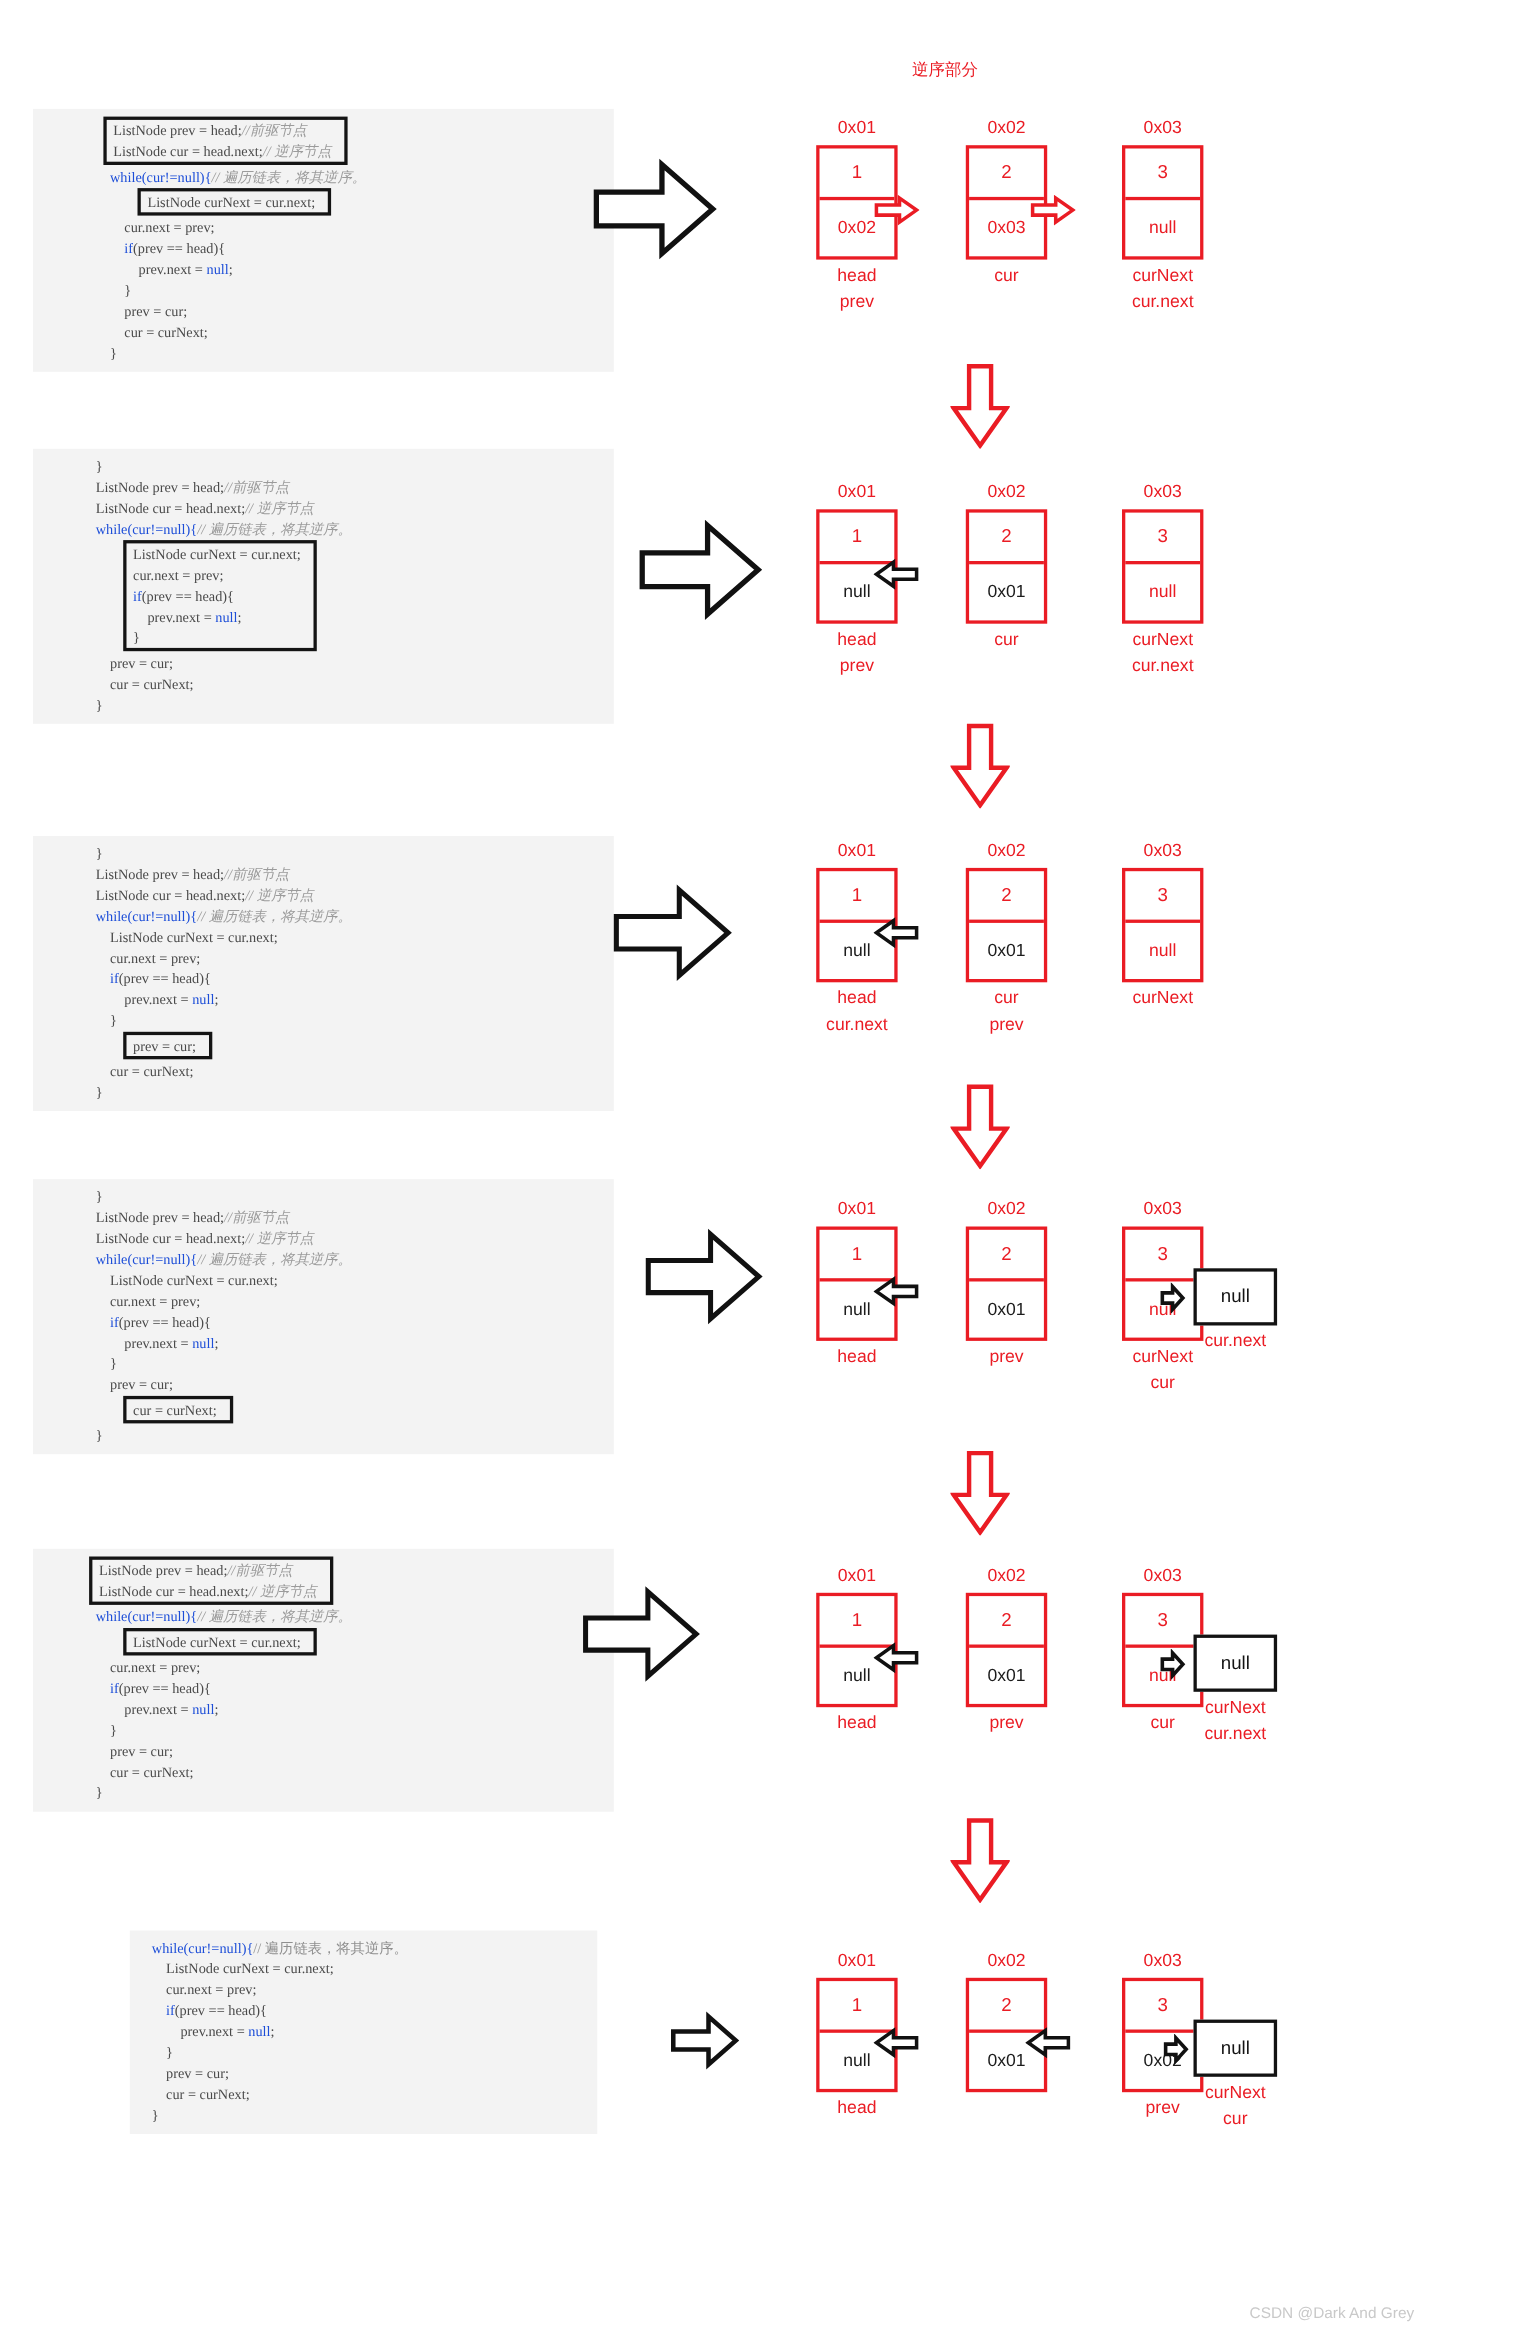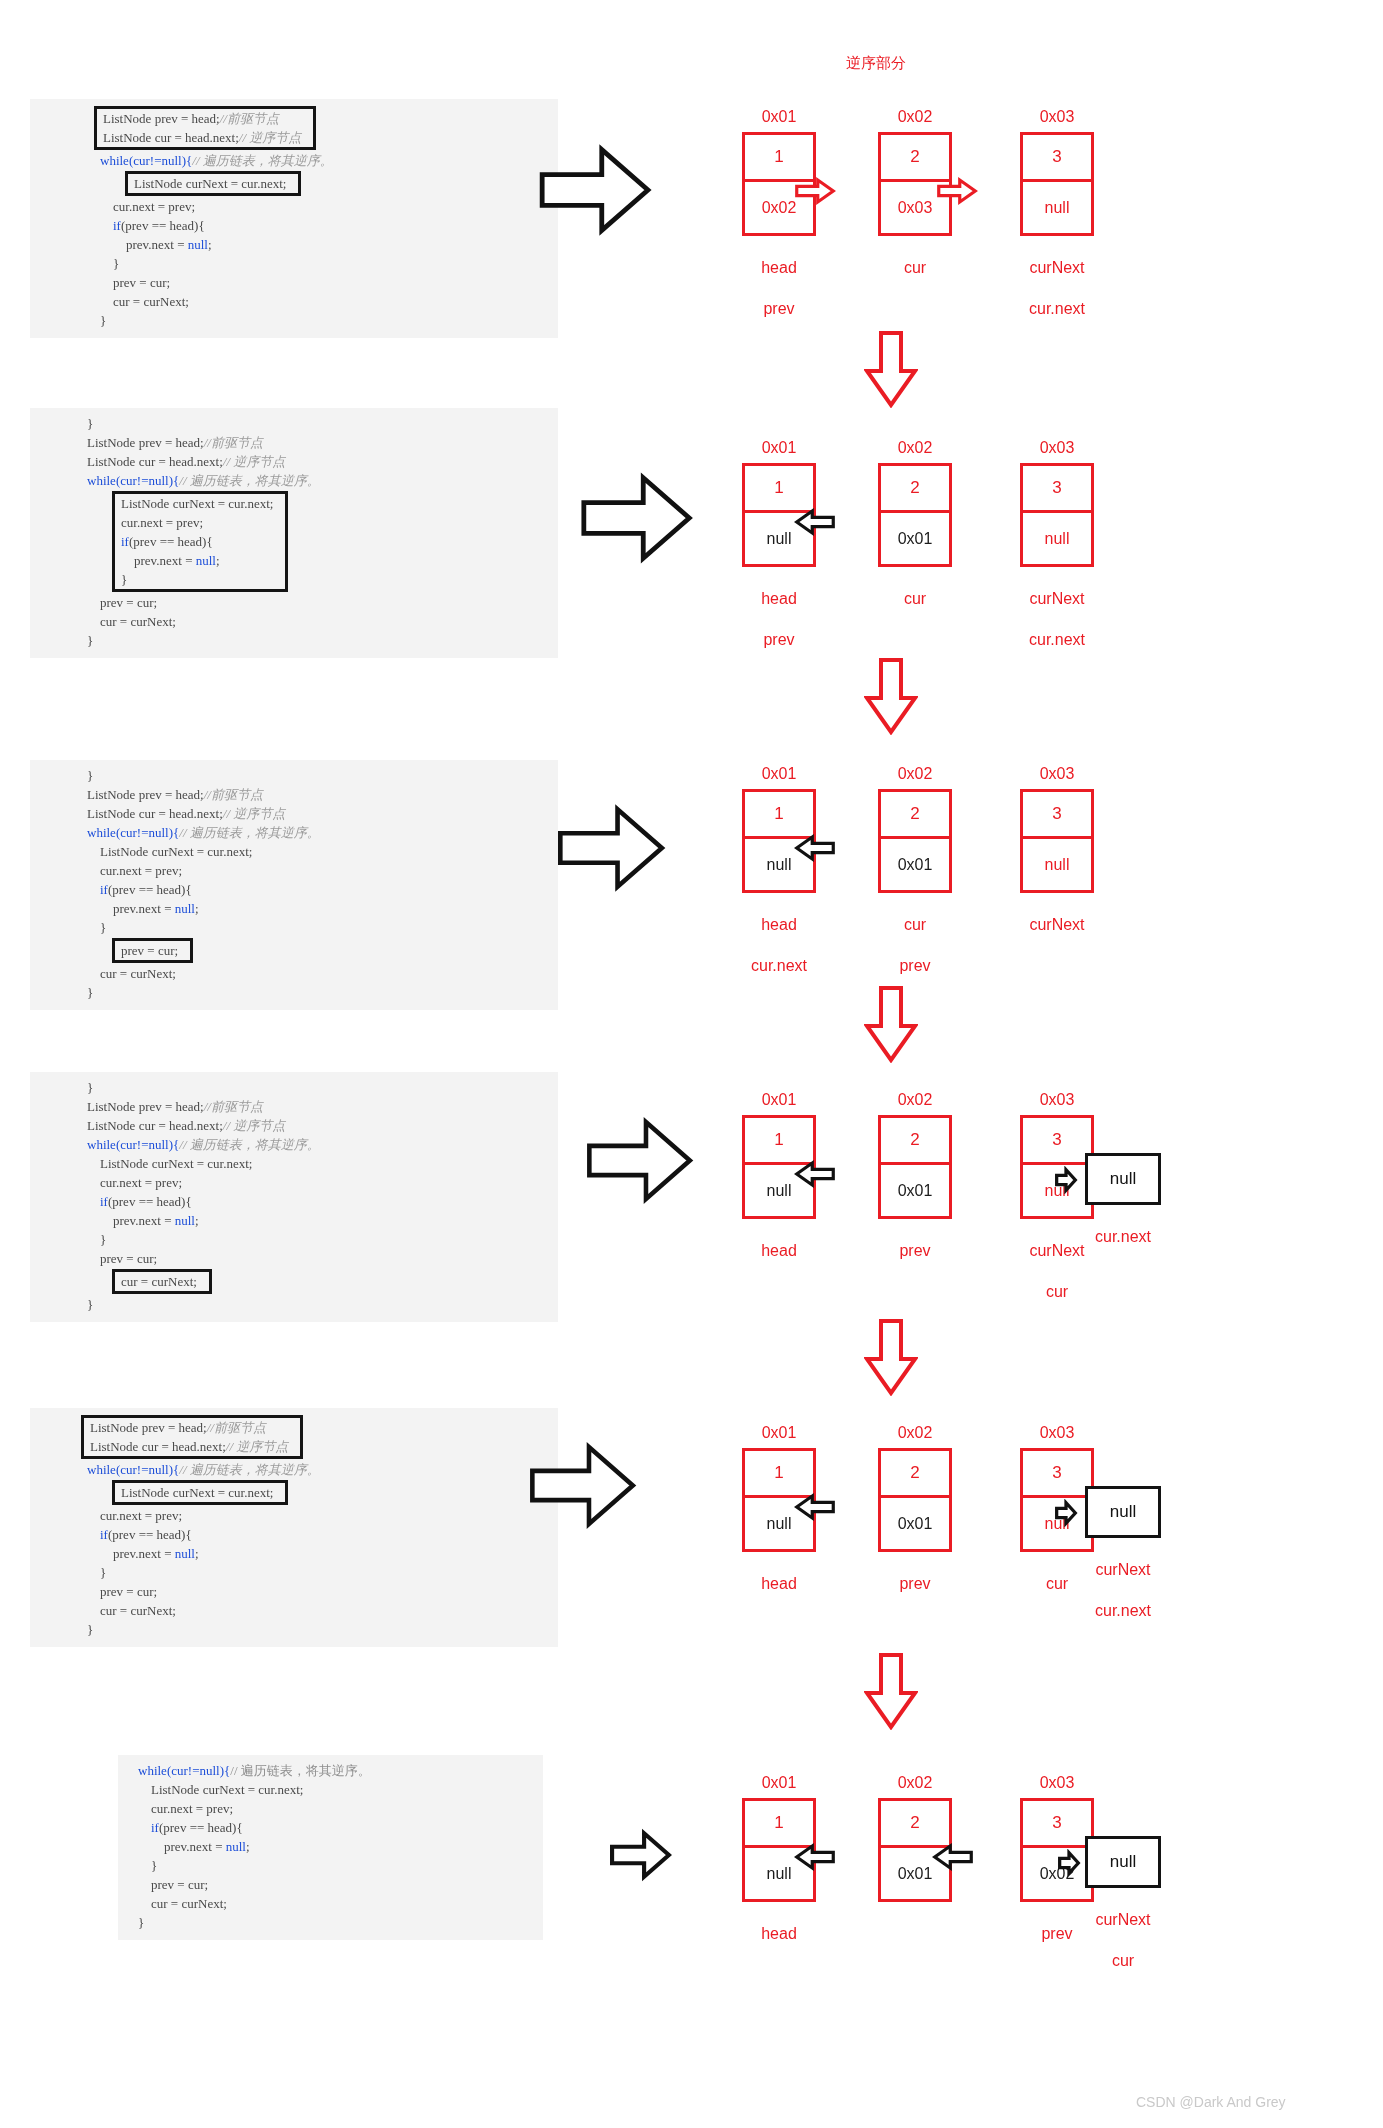--- a/index.html
+++ b/index.html
@@ -15,29 +15,29 @@
   .b{color:#1d4ed8;}
   .cm{color:#9b9b9b;font-style:italic;}
   .cmu{color:#8f8f8f;}
   .hlbox{border:3px solid #141414;width:fit-content;padding:0 12px 0 6px;margin:1px 0;}
   .nodewrap{position:absolute;width:74px;text-align:center;color:#ea1c24;font-size:16px;padding-left:32px;}
   .addr{margin-bottom:5px;height:19px;}
   .nodebox{border:3px solid #ea1c24;height:98px;display:flex;flex-direction:column;background:#fff;}
   .val{height:44px;border-bottom:3px solid #ea1c24;display:flex;align-items:center;justify-content:center;font-size:17px;}
   .ptr{flex:1;display:flex;align-items:center;justify-content:center;font-size:16px;}
   .ptr.black{color:#1c1c1c;}
-  .nlabel{margin-top:23px;white-space:nowrap;font-size:16px;}
+  .nlabel{margin-top:6px;white-space:nowrap;font-size:16px;}
   .nullwrap{position:absolute;width:76px;text-align:center;color:#ea1c24;font-size:16px;}
   .nullbox{border:3px solid #131313;height:46px;display:flex;align-items:center;justify-content:center;
            color:#141414;font-size:17px;background:#fff;font-family:"Liberation Sans",sans-serif;}
 </style>
 </head>
 <body>
 
-<div class="title-anno" style="left:846px;top:54px">逆序部分</div>
+<div class="title-anno" style="left:829px;top:54px">逆序部分</div>
 
 <div class="code" style="left:30px;top:99px;width:528px;padding-left:70px">
     <div class="hlbox" style="margin-left: -6px;">
       <div class="line"><span class="c">ListNode prev = head;</span><span class="cm">//前驱节点</span></div>
       <div class="line"><span class="c">ListNode cur = head.next;</span><span class="cm">// 逆序节点</span></div>
     </div>
     <div class="line"><span class="b">while(cur!=null){</span><span class="cm">// 遍历链表，将其逆序。</span></div>
     <div class="hlbox" style="margin-left: 25px;">
       <div class="line"><span class="c">ListNode curNext = cur.next;</span></div>
     </div>

